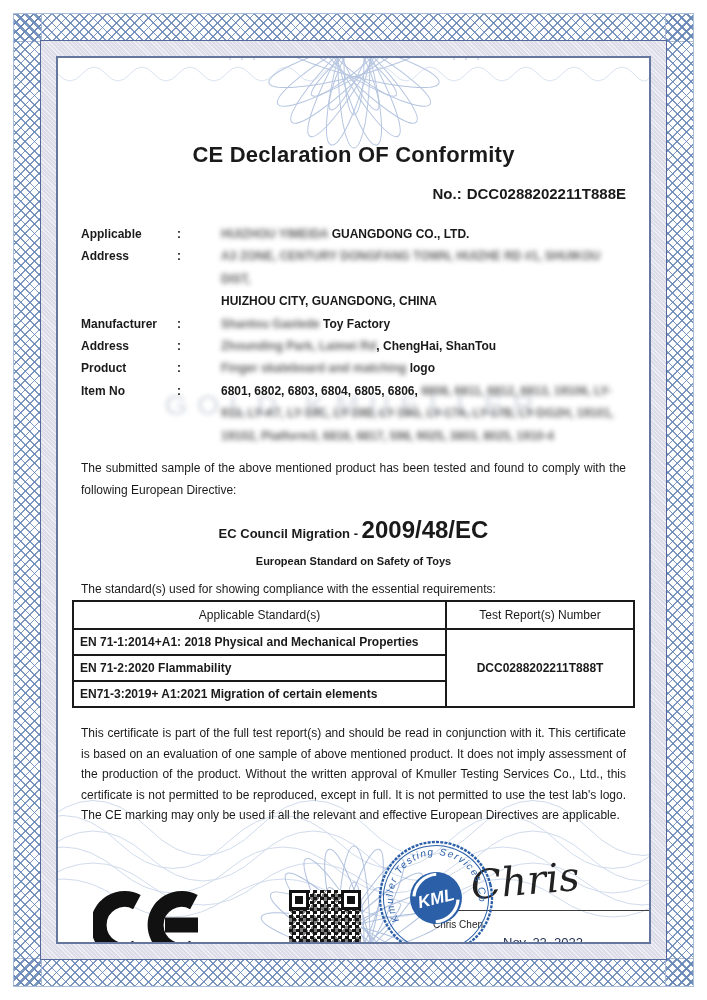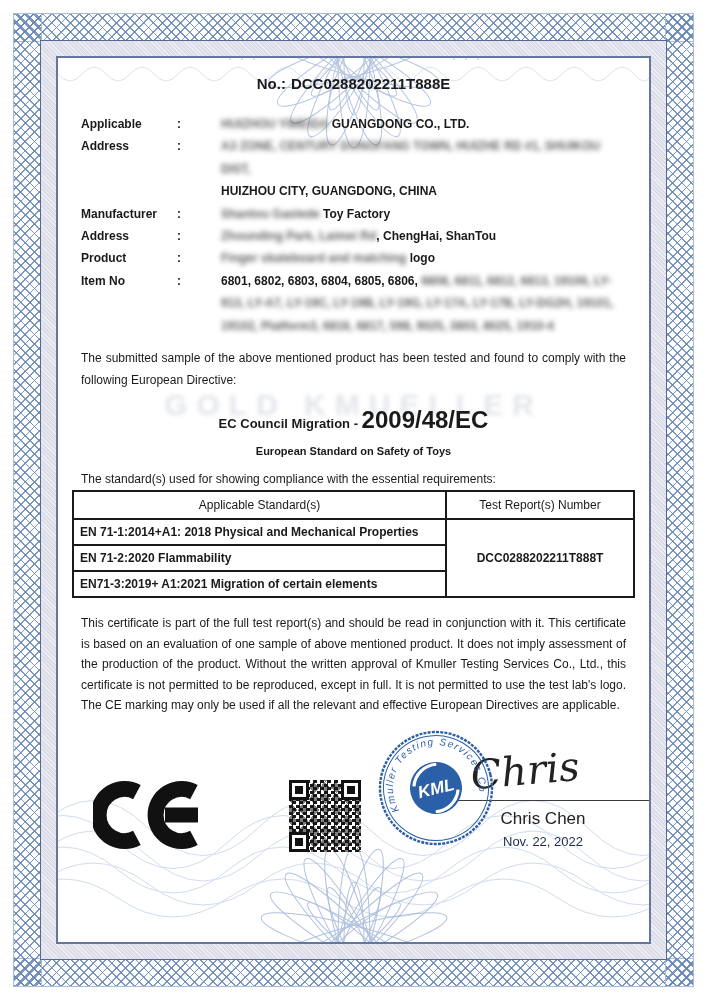--- a/index.html
+++ b/index.html
@@ -19,21 +19,21 @@
     background-image:repeating-linear-gradient(45deg, rgba(255,255,255,.55) 0 1px, transparent 1px 3px);}
   .content{position:absolute;inset:56px;background:#fff;border:2px solid #65779f;overflow:hidden;}
   .inner{position:relative;height:100%;padding:0 23px;box-sizing:border-box;z-index:1;}
   svg.deco{position:absolute;left:0;top:0;width:593px;height:886px;z-index:0;pointer-events:none;}
 
   .watermark{position:absolute;left:0;top:330px;width:100%;text-align:center;z-index:0;
     font-size:30px;font-weight:bold;letter-spacing:9px;color:#c6ccd6;opacity:.5;filter:blur(2px);}
 
   
   h1{margin:84px 0 0;text-align:center;font-size:22px;letter-spacing:.2px;}
-  .cert-no{margin-top:17px;text-align:center;font-size:15px;font-weight:bold;}
+  .cert-no{margin-top:17px;text-align:right;font-size:15px;font-weight:bold;}
   .cert-no .lbl{margin-right:5px;}
 
   .fields{margin-top:21px;font-size:12px;font-weight:bold;line-height:22.4px;}
   .frow{display:grid;grid-template-columns:96px 44px 1fr;}
   .fvalue .line2{display:block;}
   .blur{filter:blur(2.4px);opacity:.8;color:#3a3a3a;}
 
   .intro{margin:10px 0 0;font-size:12px;line-height:22px;text-align:justify;font-weight:normal;}
   .directive{margin-top:15px;text-align:center;font-weight:bold;}
   .directive .d1{font-size:13px;}
@@ -58,21 +58,21 @@
         repeating-conic-gradient(from 45deg, rgba(22,22,22,.55) 0% 25%, rgba(255,255,255,0) 0% 50%) 3px 2px/11px 11px,
         repeating-conic-gradient(#161616 0% 25%, #fff 0% 50%) 0 0/7px 7px;}
   .qr .f{position:absolute;width:14px;height:14px;border:3px solid #111;background:#fff;}
   .qr .f::after{content:"";position:absolute;inset:3px;background:#111;}
   .qr .f.tl{left:0;top:0;} .qr .f.tr{right:0;top:0;} .qr .f.bl{left:0;bottom:0;}
   .stamp{position:absolute;left:293px;top:6px;transform:rotate(-14deg);z-index:3;}
   .sigblock{position:absolute;left:352px;top:26px;width:220px;z-index:2;}
   .signature{font-family:"DejaVu Serif","Liberation Serif",serif;font-style:italic;
              font-size:40px;color:#222;transform:rotate(-5deg);padding-left:38px;height:56px;}
   .sigline{border-top:1.8px solid #3c3c3c;margin-top:-2px;}
-  .signer{margin-top:8px;text-align:center;font-size:17px;color:#222;}
+  .signer{margin-top:8px;text-align:left;font-size:10px;color:#222;}
   .sigdate{margin-top:5px;text-align:center;font-size:13px;color:#1d2a4a;}
 </style>
 </head>
 <body>
 
 <div class="page">
 
   <div class="braid top"></div>
   <div class="braid bottom"></div>
   <div class="braid left"></div>
@@ -134,20 +134,21 @@
         <ellipse cx="296" cy="884" rx="10" ry="60" transform="rotate(25 296 884)"></ellipse>
         <ellipse cx="296" cy="884" rx="10" ry="60" transform="rotate(50 296 884)"></ellipse>
         <path d="M181,884 A115,115 0 0 0 411,884"></path>
         <path d="M166,884 A130,130 0 0 0 426,884"></path>
       </g>
     </svg>
 
     <div class="watermark">GOLD KMUELLER</div>
 
     <div class="inner">
+      <h1>CE Declaration OF Conformity</h1>
 
       <div class="cert-no">
         <span class="lbl">No.:</span><span>DCC0288202211T888E</span>
       </div>
 
       <div class="fields">
         <div class="frow">
           <span class="flabel">Applicable</span>
           <span class="fcolon">:</span>
           <span class="fvalue"><span class="blur">HUIZHOU YIMEIDA</span><span> GUANGDONG CO., LTD.</span></span>

